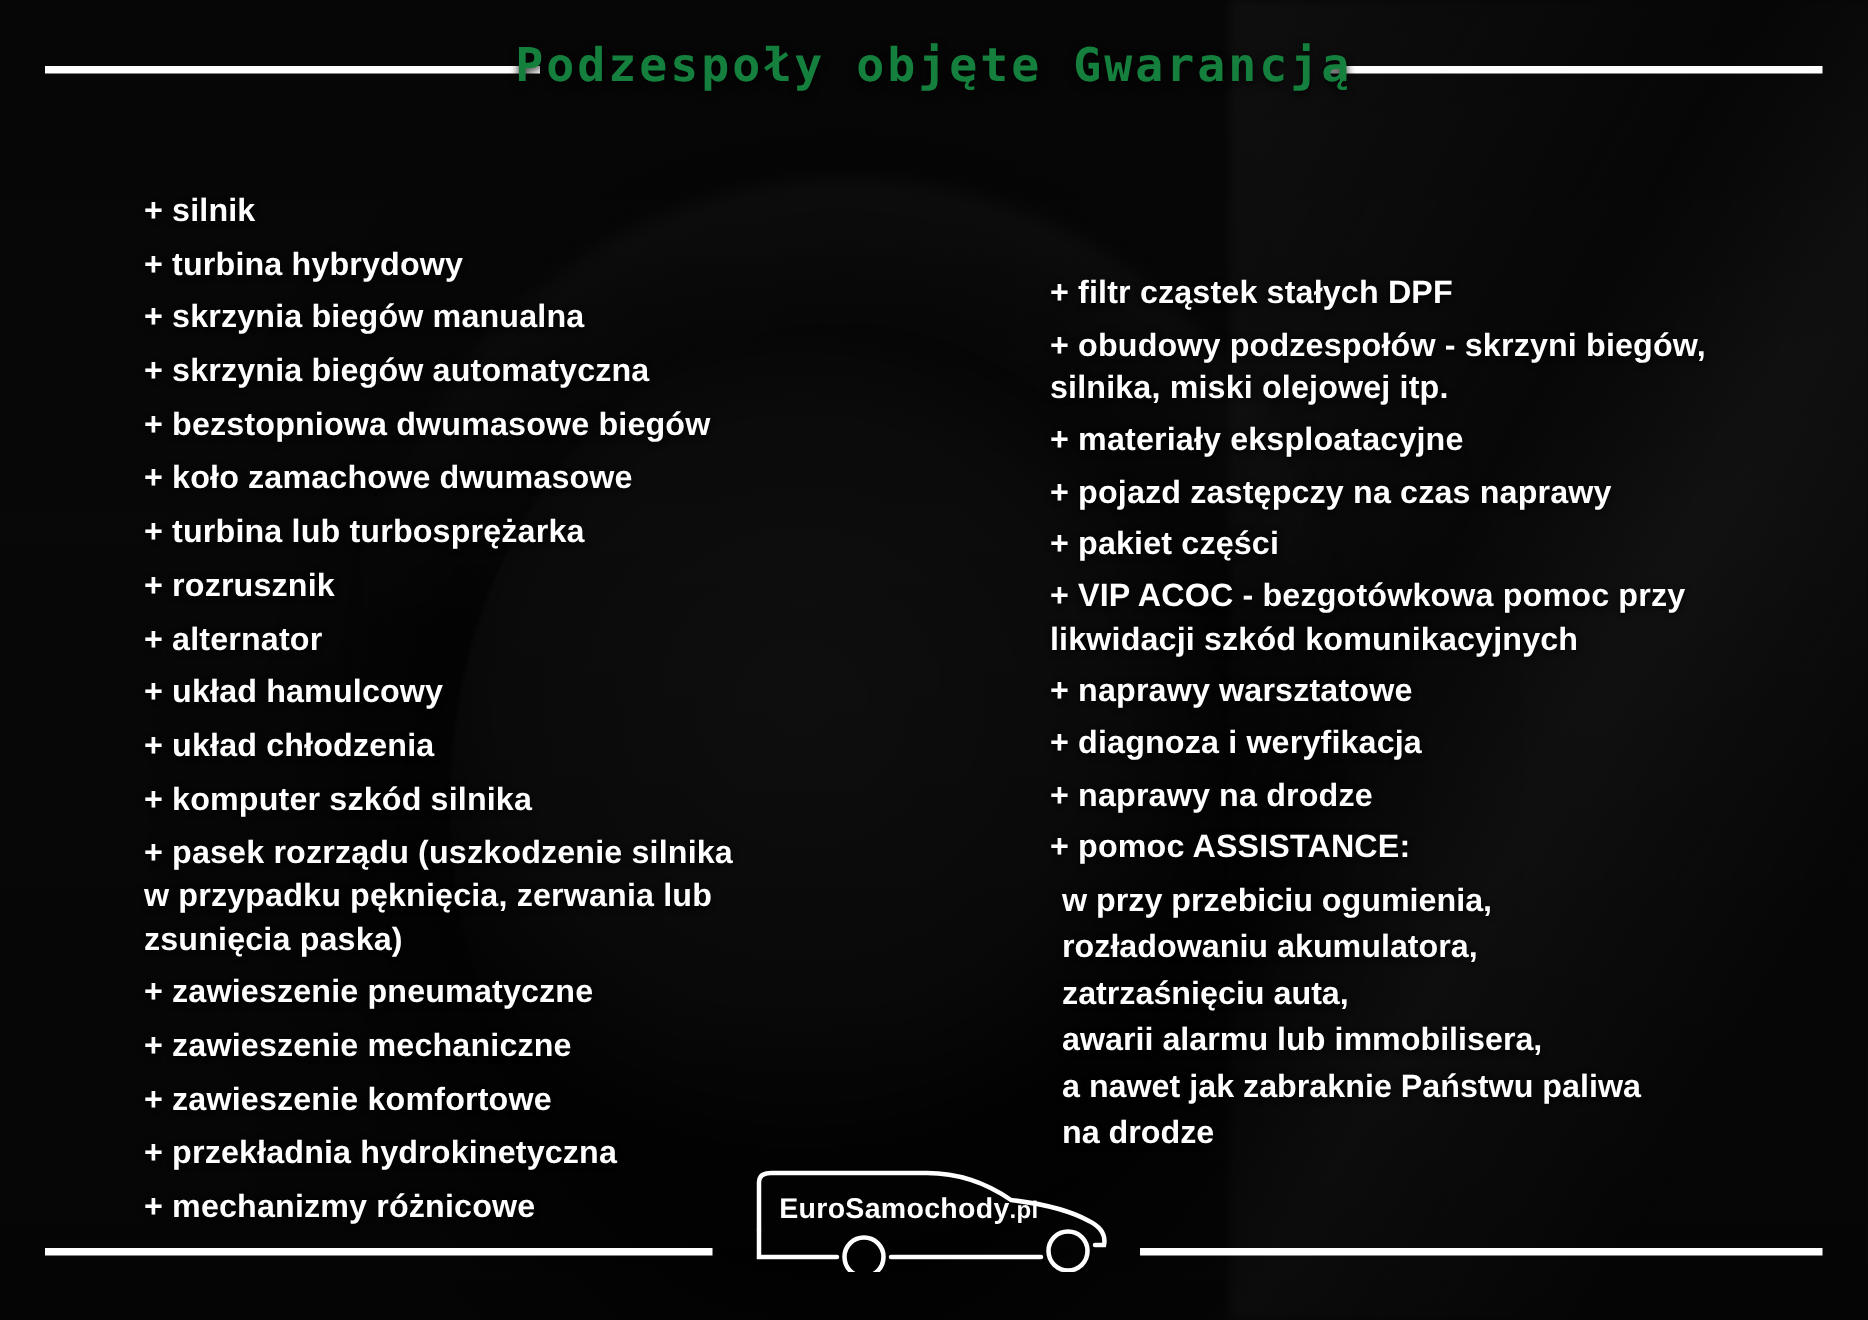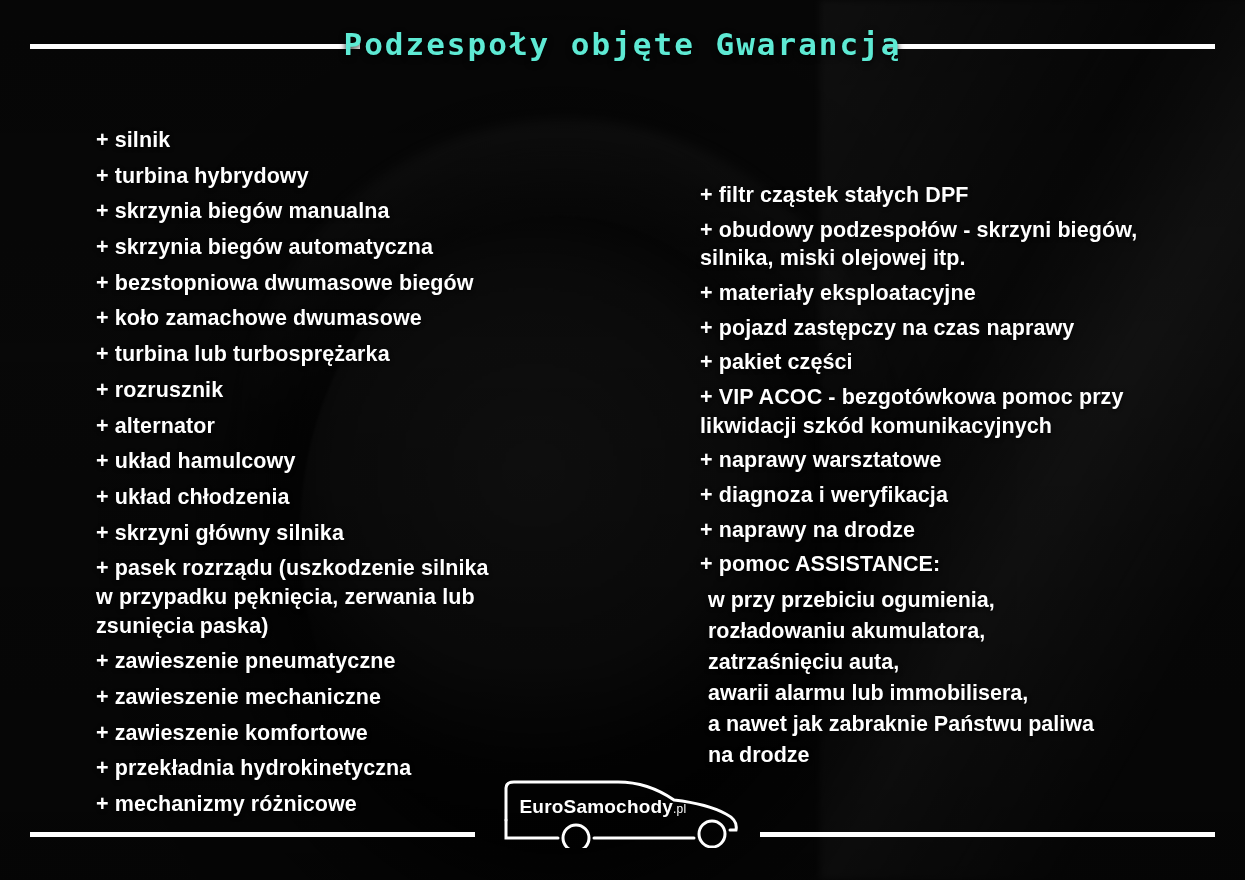--- a/index.html
+++ b/index.html
@@ -77,21 +77,21 @@
   .title {
     position: absolute;
     top: 26px;
     left: 0;
     width: 100%;
     text-align: center;
     font-size: 31px;
     font-weight: bold;
     letter-spacing: 2px;
     font-family: "DejaVu Sans Mono", monospace;
-    color: #5eead4;
+    color: #15803d;
     text-shadow: 0 2px 6px rgba(0,0,0,0.9);
   }
 
   
   .cols {
     position: absolute;
     top: 126px;
     left: 0;
     width: 100%;
     display: flex;
@@ -148,21 +148,21 @@
   .logo-text {
     position: absolute;
     left: 22px;
     top: 28px;
     font-size: 19px;
     font-weight: bold;
     color: #ffffff;
     letter-spacing: 0.2px;
     font-family: "Liberation Sans", sans-serif;
   }
-  .logo-text .tld { font-size: 12px; font-weight: normal; }
+  .logo-text .tld { font-size: 16px; font-weight: bold; }
 </style>
 </head>
 <body>
 
 <div class="poster">
 
   <div class="bg"></div>
   <div class="bg-arch"></div>
   <div class="bg-tyre"></div>
   <div class="bg-sheen"></div>
@@ -181,21 +181,21 @@
         <li>+ turbina hybrydowy</li>
         <li>+ skrzynia biegów manualna</li>
         <li>+ skrzynia biegów automatyczna</li>
         <li>+ bezstopniowa dwumasowe biegów</li>
         <li>+ koło zamachowe dwumasowe</li>
         <li>+ turbina lub turbosprężarka</li>
         <li>+ rozrusznik</li>
         <li>+ alternator</li>
         <li>+ układ hamulcowy</li>
         <li>+ układ chłodzenia</li>
-        <li>+ skrzyni główny silnika</li>
+        <li>+ komputer szkód silnika</li>
         <li>+ pasek rozrządu (uszkodzenie silnika
    w przypadku pęknięcia, zerwania lub
    zsunięcia paska)</li>
         <li>+ zawieszenie pneumatyczne</li>
         <li>+ zawieszenie mechaniczne</li>
         <li>+ zawieszenie komfortowe</li>
         <li>+ przekładnia hydrokinetyczna</li>
         <li>+ mechanizmy różnicowe</li>
       </ul>
     </div>

